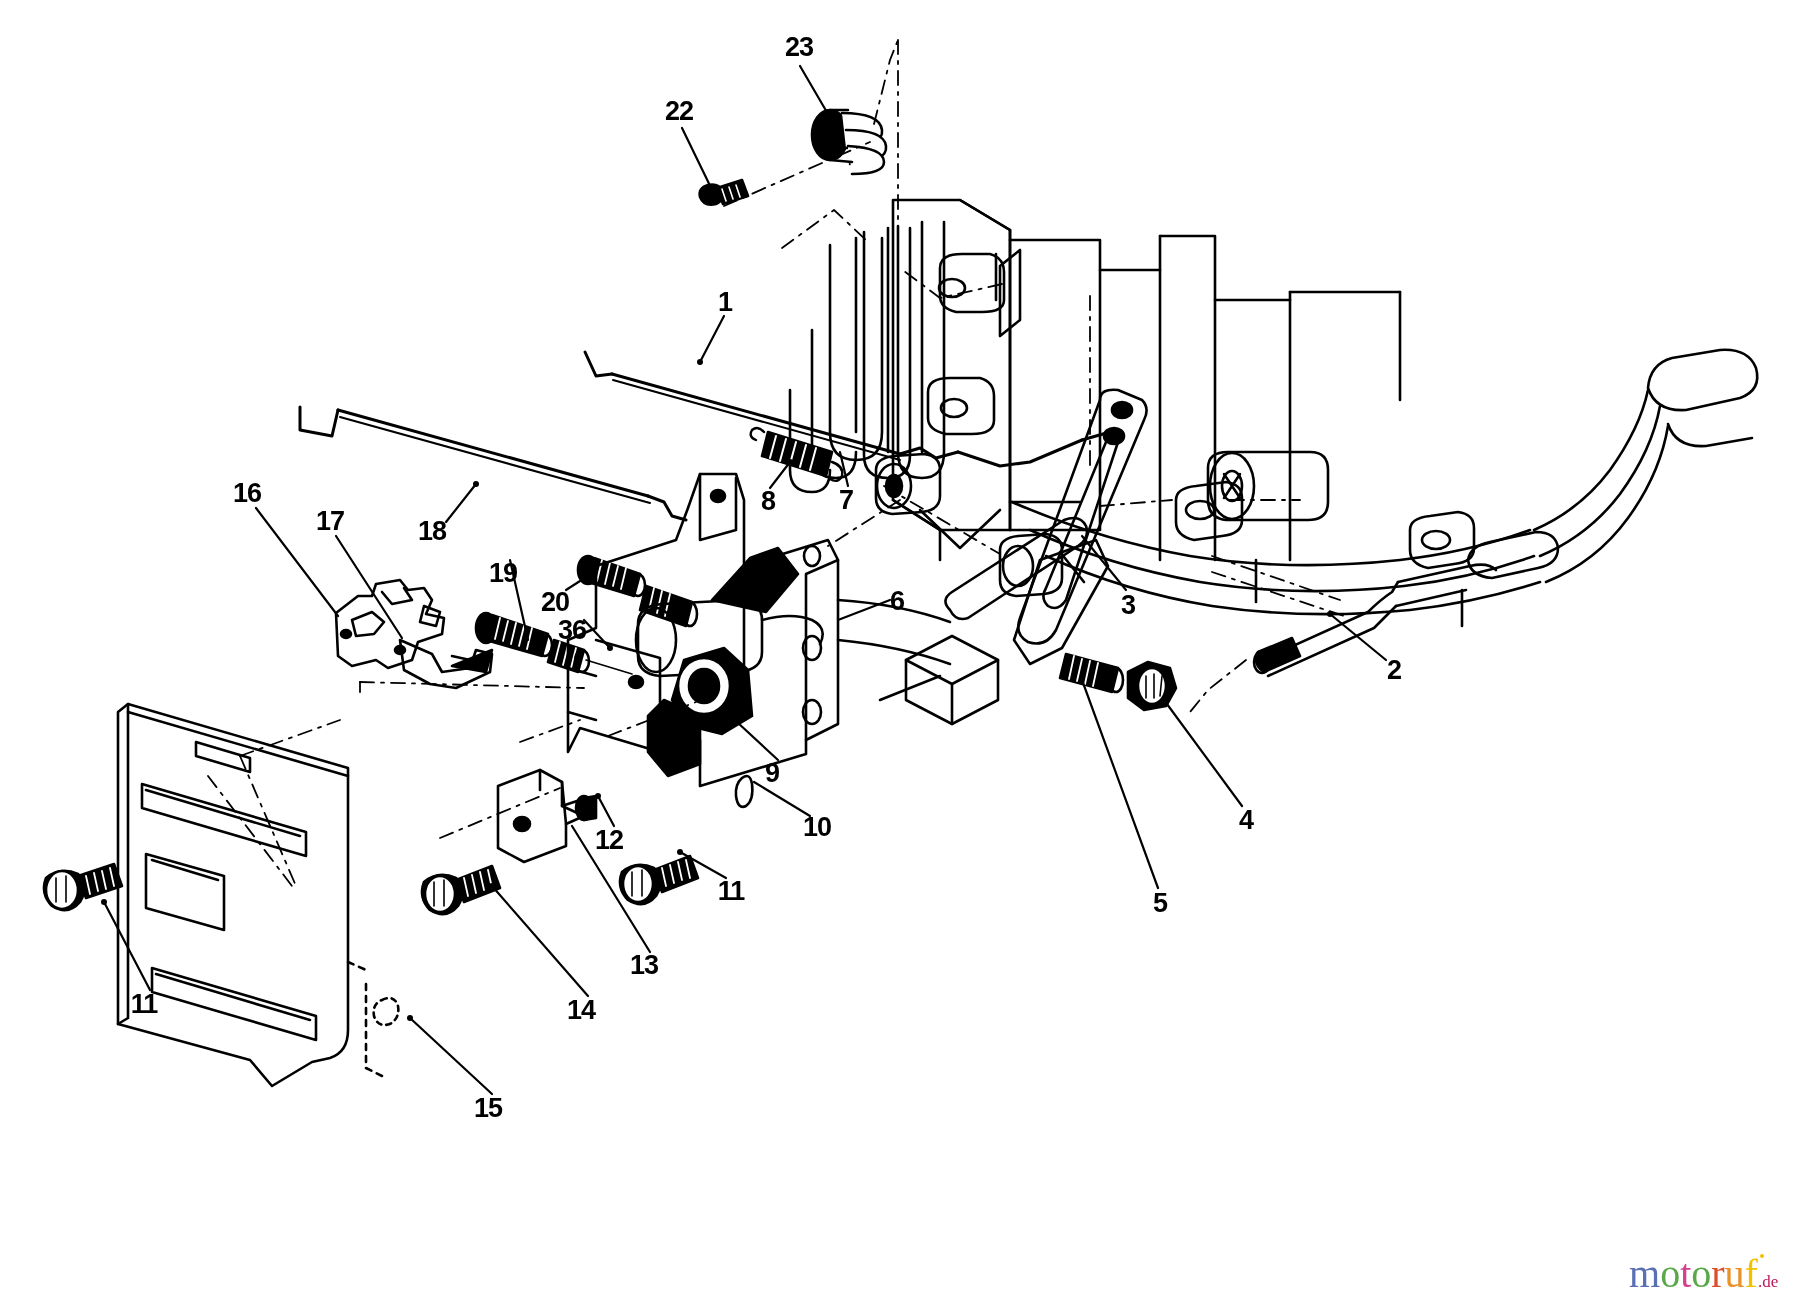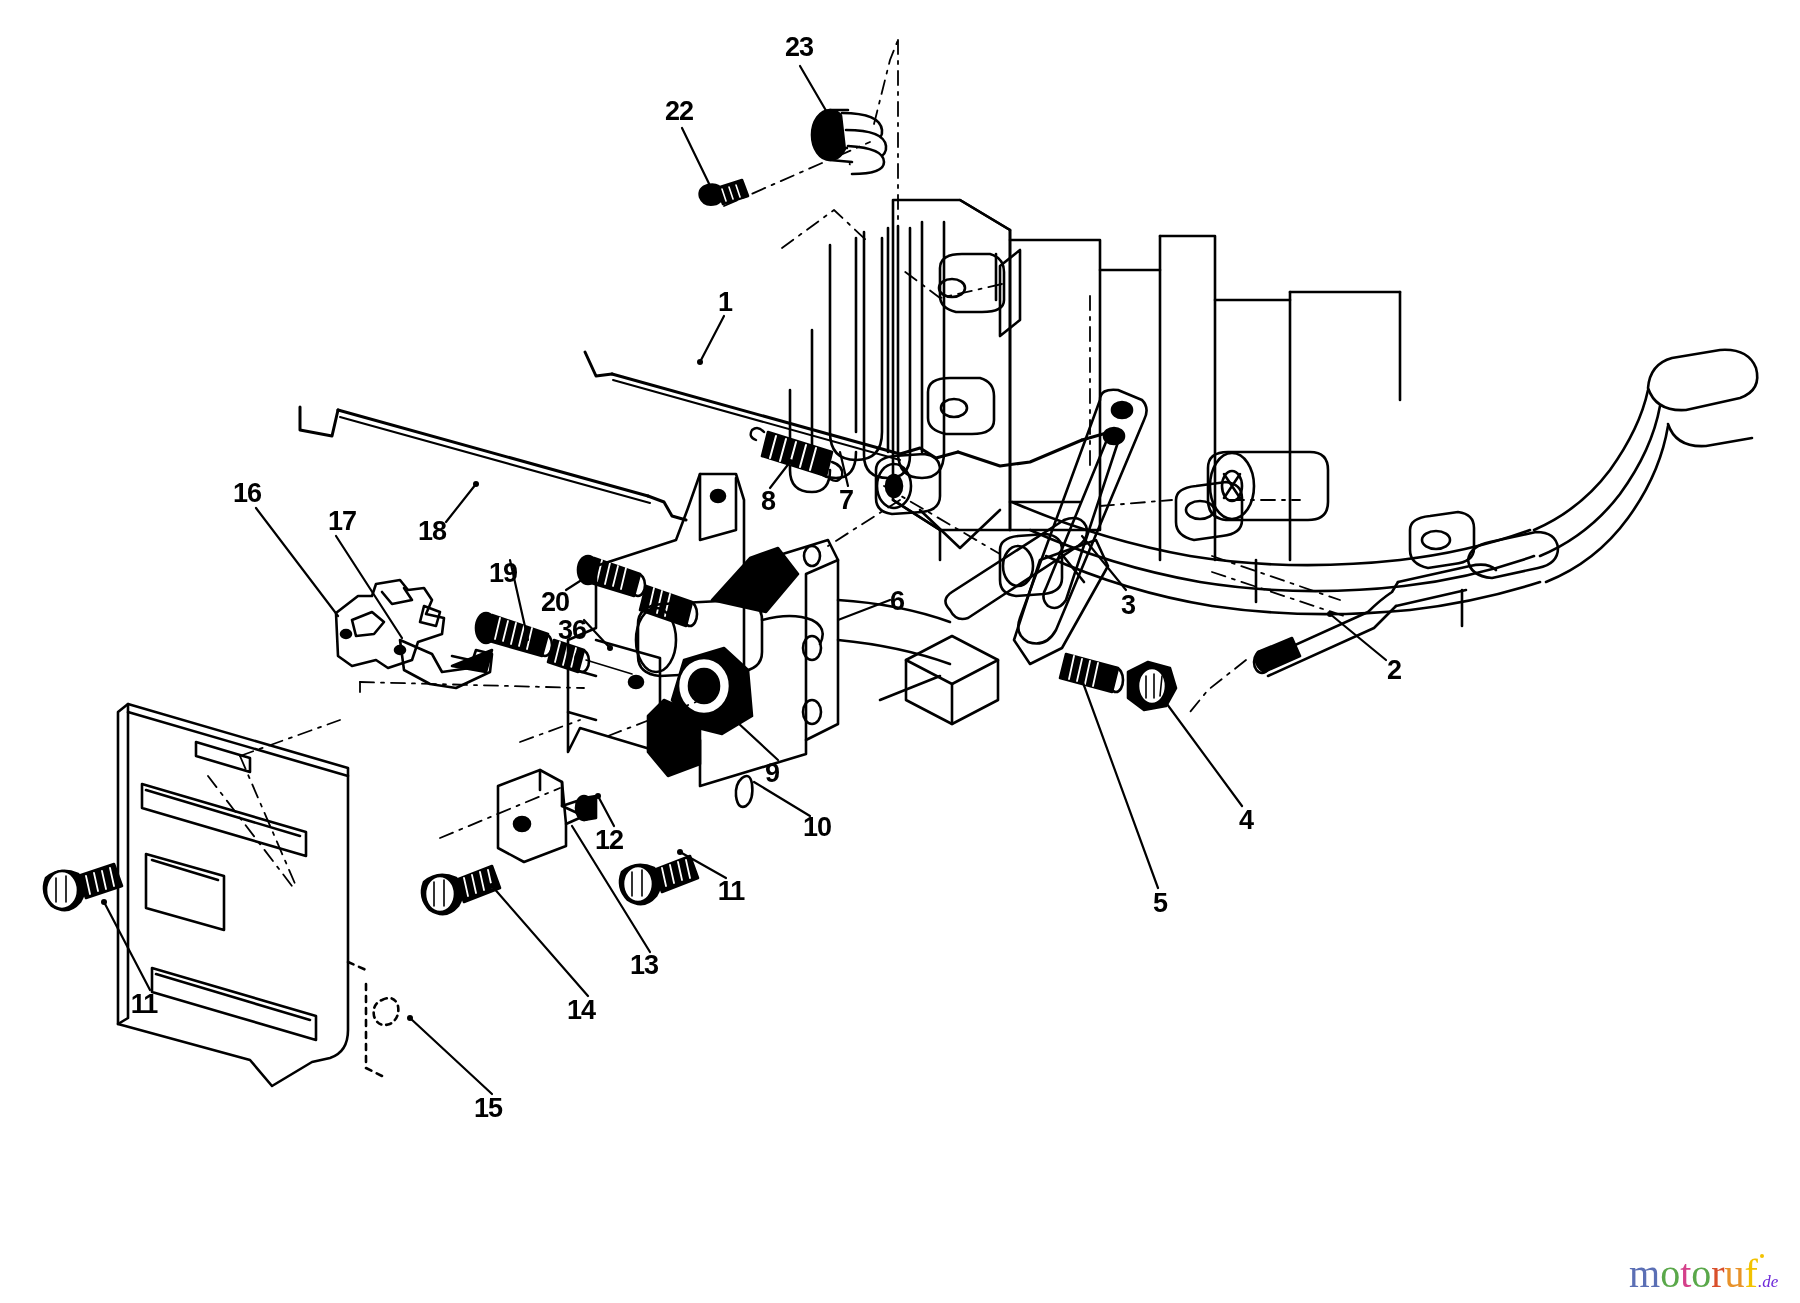--- a/index.html
+++ b/index.html
@@ -47,23 +47,22 @@
     font-size: 40px;
     line-height: 44px;
     white-space: nowrap;
     user-select: none;
   }
   #watermark .wm-letter {
     font-weight: normal;
   }
   #watermark .wm-tld {
     font-size: 17px;
-    color: #6d28d9;
+    color: #be185d;
     vertical-align: baseline;
-    font-style: italic;
   }
   #watermark .wm-dot {
     position: absolute;
     right: 30px;
     top: 2px;
     width: 4px;
     height: 4px;
     border-radius: 50%;
     background: #f2c200;
   }
@@ -458,21 +457,21 @@
         <circle cx="1330" cy="614" r="3"></circle>
       </g>
 
     </g>
   </svg>
 
   <div class="callout" style="left:799px;  top:47px;">23</div>
   <div class="callout" style="left:679px;  top:111px;">22</div>
   <div class="callout" style="left:725px;  top:302px;">1</div>
   <div class="callout" style="left:247px;  top:493px;">16</div>
-  <div class="callout" style="left:330px;  top:521px;margin-left:12px;">17</div>
+  <div class="callout" style="left:330px;  top:521px;">17</div>
   <div class="callout" style="left:432px;  top:531px;">18</div>
   <div class="callout" style="left:768px;  top:501px;">8</div>
   <div class="callout" style="left:846px;  top:500px;">7</div>
   <div class="callout" style="left:503px;  top:573px;">19</div>
   <div class="callout" style="left:555px;  top:602px;text-align:center;">20</div>
   <div class="callout" style="left:572px;  top:630px;">36</div>
   <div class="callout" style="left:897px;  top:601px;">6</div>
   <div class="callout" style="left:1128px; top:605px;">3</div>
   <div class="callout" style="left:1394px; top:670px;">2</div>
   <div class="callout" style="left:772px;  top:773px;">9</div>

